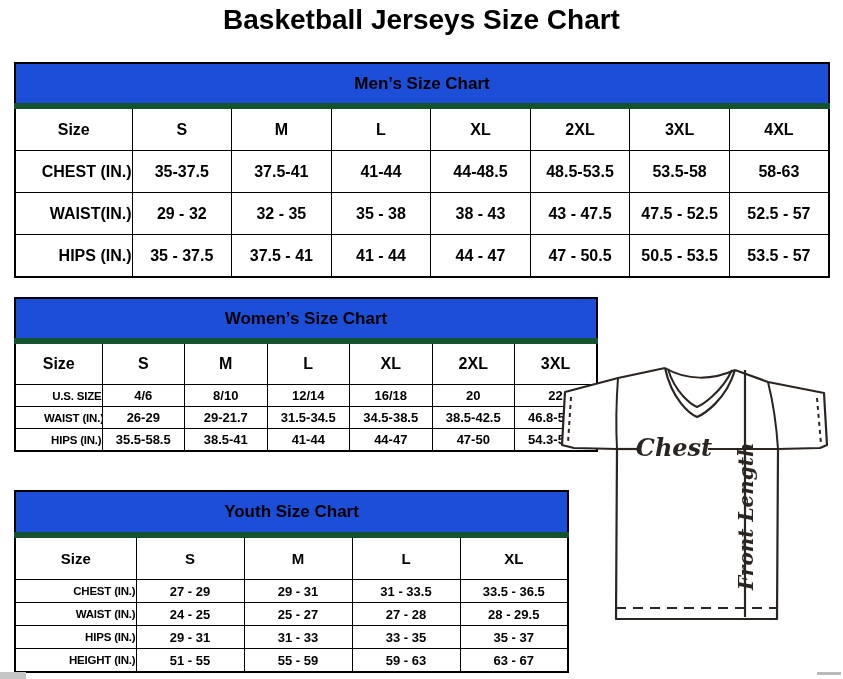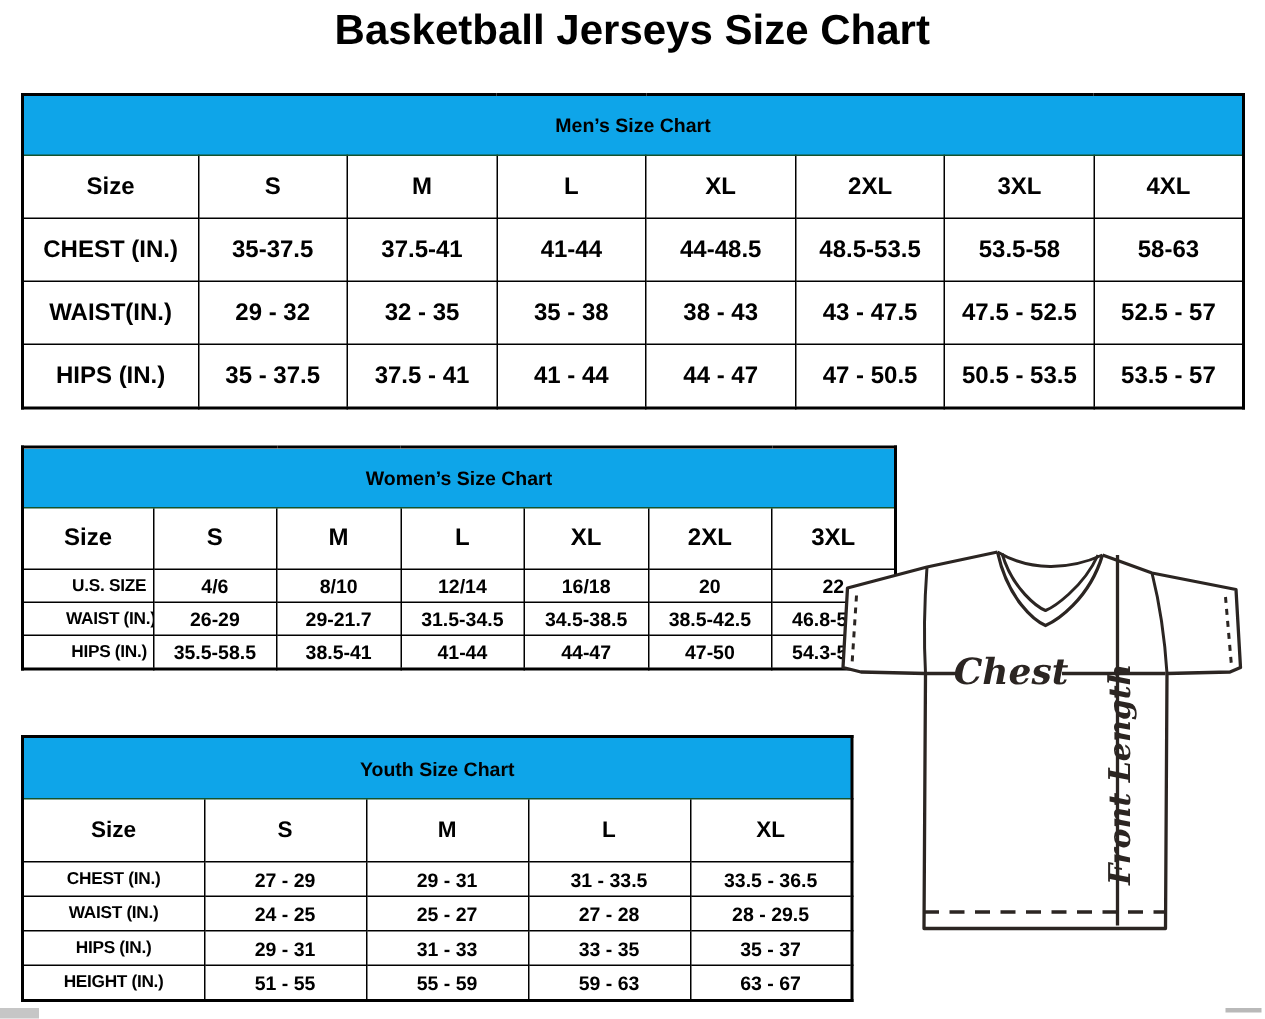--- a/index.html
+++ b/index.html
@@ -12,21 +12,21 @@
     text-align:center; font-size:28px; font-weight:bold; letter-spacing:0px;
   }
   table.chart {
     position:absolute; border-collapse:collapse; table-layout:fixed;
     background:#fff; border:2px solid #000;
   }
   .chart th, .chart td {
     border:1px solid #000; text-align:center; vertical-align:middle;
     padding:0; font-weight:bold; overflow:hidden; white-space:nowrap;
   }
-  .chart th.band { background:#0ea5e9; font-size:13px; border-bottom:1px solid #14532d; }
+  .chart th.band { background:#1d4ed8; font-size:17px; border-bottom:6px solid #14532d; }
 
   
   #mens { left:14px; top:62px; width:816px; }
   #mens th.band { height:39px; }
   #mens tr.cols th { height:41px; font-size:16px; }
   #mens td { height:41px; font-size:16px; }
 
   
   #womens { left:14px; top:297px; width:584px; }
   #womens th.band { height:39px; }
@@ -34,21 +34,21 @@
   #womens td { height:21px; font-size:13px; }
   #womens td.rowlabel { font-size:11.5px; letter-spacing:-0.2px;padding-left:28px; }
 
   
   #youth { left:14px; top:490px; width:555px; }
   #youth th.band { height:40px; }
   #youth tr.cols th { height:41px; font-size:15px; }
   #youth td { height:22px; font-size:13px; }
   #youth td.rowlabel { font-size:11.5px; letter-spacing:-0.2px; }
 
-  td.rowlabel { font-weight:bold; }
+  td.rowlabel { font-weight:bold;text-align:right; }
 
   
   #jersey { position:absolute; left:556px; top:355px; }
   .diagram-label {
     font-family:"DejaVu Serif","Liberation Serif",serif;
     font-weight:bold; font-style:italic; fill:#2b2522;
   }
 
   .scroll-fragment { position:absolute; background:#c6c6c6; }
   #scroll-frag-left  { left:0px;  top:672px; width:26px; height:7px; }

